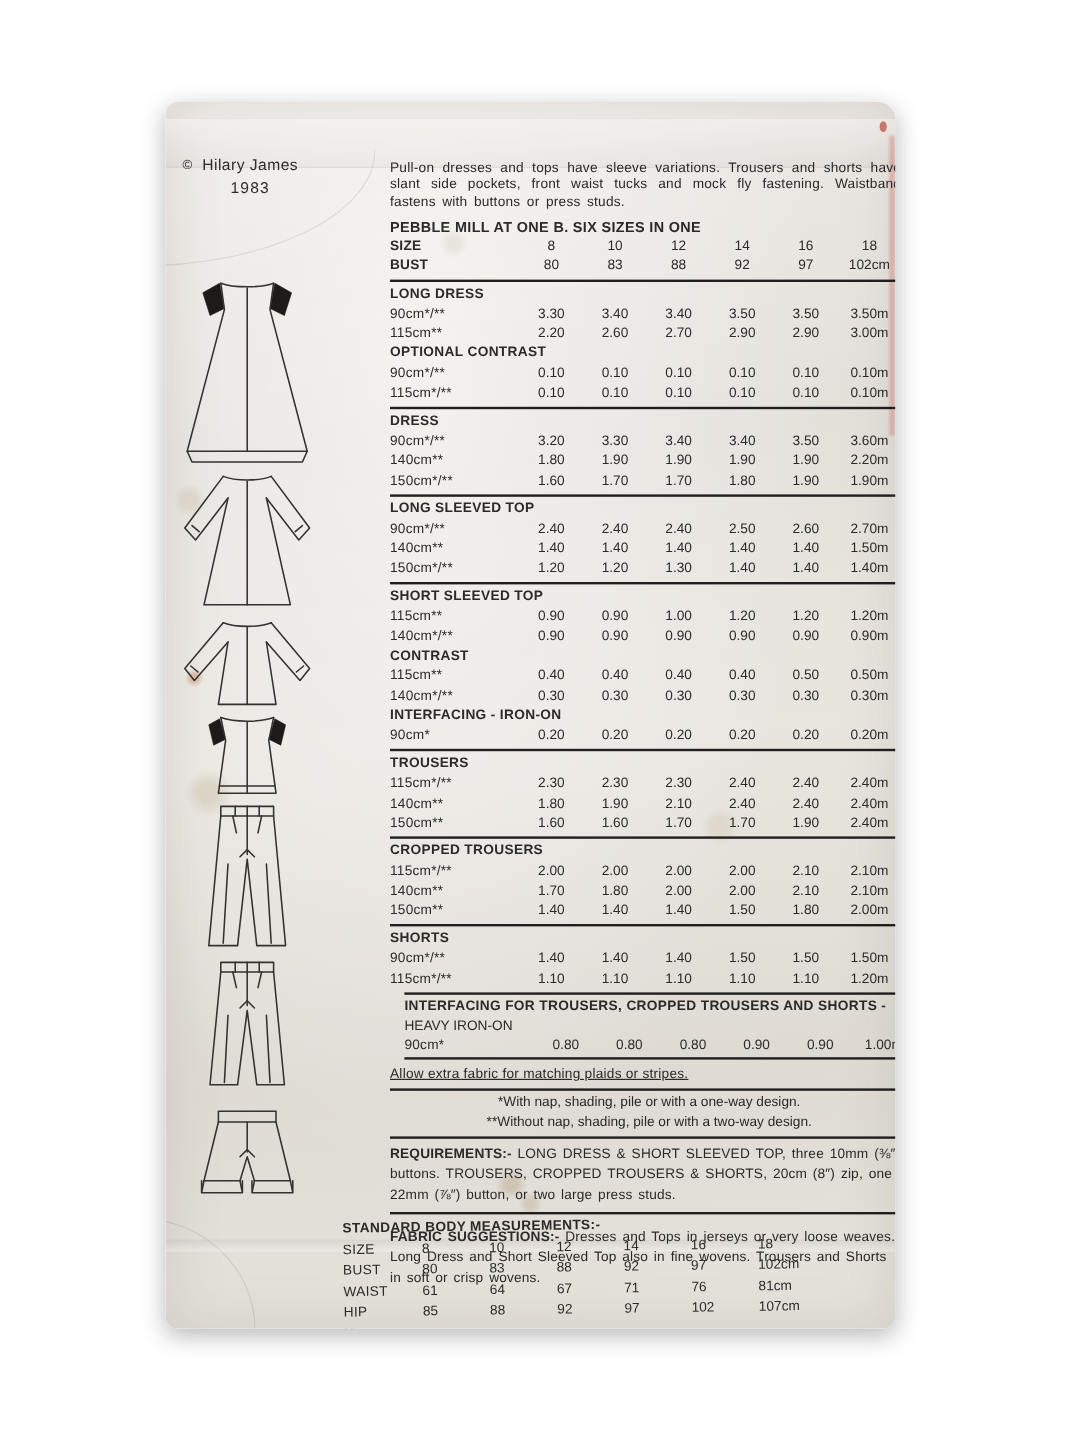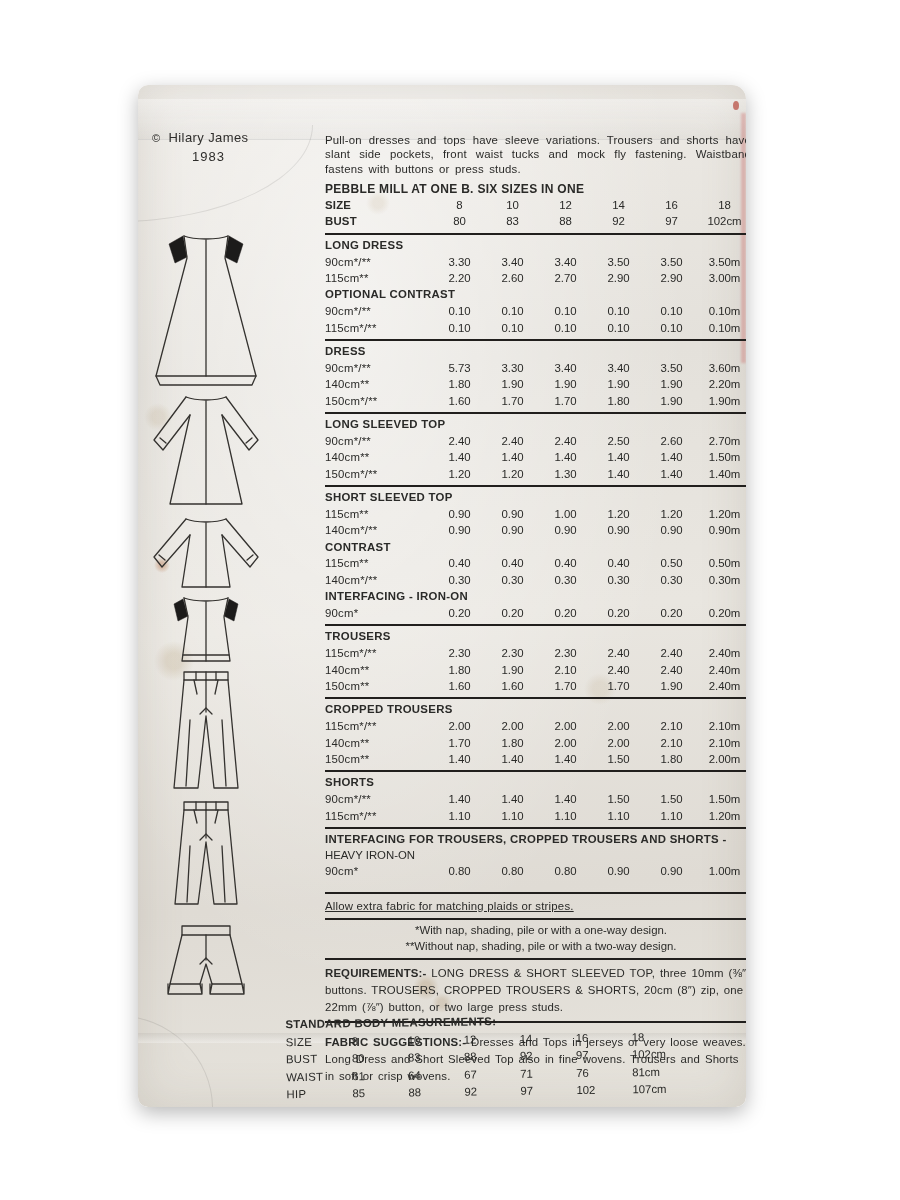--- a/index.html
+++ b/index.html
@@ -57,21 +57,21 @@
   .intro{line-height:14.3px;text-align:justify;letter-spacing:0.2px;word-spacing:2px;margin:0 0 6px 0;}
   .ptitle{font-weight:700;font-size:12px;letter-spacing:0.3px;margin:2px 0 1px 0;}
 
   .trow{display:grid;grid-template-columns:108px repeat(6,53px);line-height:16.4px;}
   .trow .tlbl{text-align:left;letter-spacing:0.2px;}
   .trow .tcell{text-align:center;}
   .hdr .tlbl{font-weight:700;}
   .sec-heading{font-weight:700;letter-spacing:0.3px;line-height:16.8px;}
   .sec-heading2{line-height:15.5px;}
   .rule-above{border-top:2.6px solid #211f1d;margin-top:3px;padding-top:2px;}
-  .rule-below{border-bottom:2.6px solid #211f1d;padding-bottom:12px;}
+  .rule-below{border-bottom:2.6px solid #211f1d;padding-bottom:1px;margin-left:12px;}
   .plainline{line-height:17px;letter-spacing:0.2px;text-decoration:underline;}
   .allow-note{margin-top:2px;padding:2px 0 3px 0;border-bottom:2.4px solid #211f1d;}
   .nap-notes{padding:3px 0 4px 6px;border-bottom:2.4px solid #211f1d;text-align:center;}
   .nap-notes div{line-height:15.8px;}
   .para{margin-top:5px;line-height:16.8px;text-align:left;letter-spacing:0.15px;word-spacing:1.5px;}
   .para .plabel{font-weight:700;}
   .para.rule-b{border-bottom:2.4px solid #211f1d;padding-bottom:5px;}
 
   .bodytable{position:absolute;left:148px;top:928px;width:450px;font-size:11.4px;
     transform:rotate(-0.8deg);}
@@ -236,21 +236,21 @@
             <span class="tcell">0.10</span>
             <span class="tcell">0.10</span>
             <span class="tcell">0.10</span>
             <span class="tcell">0.10m</span>
           </div>
         </div>
         <div class="sec rule-above">
           <div class="sec-heading">DRESS</div>
           <div class="trow">
             <span class="tlbl">90cm*/**</span>
-            <span class="tcell">5.73</span>
+            <span class="tcell">3.20</span>
             <span class="tcell">3.30</span>
             <span class="tcell">3.40</span>
             <span class="tcell">3.40</span>
             <span class="tcell">3.50</span>
             <span class="tcell">3.60m</span>
           </div>
           <div class="trow">
             <span class="tlbl">140cm**</span>
             <span class="tcell">1.80</span>
             <span class="tcell">1.90</span>

